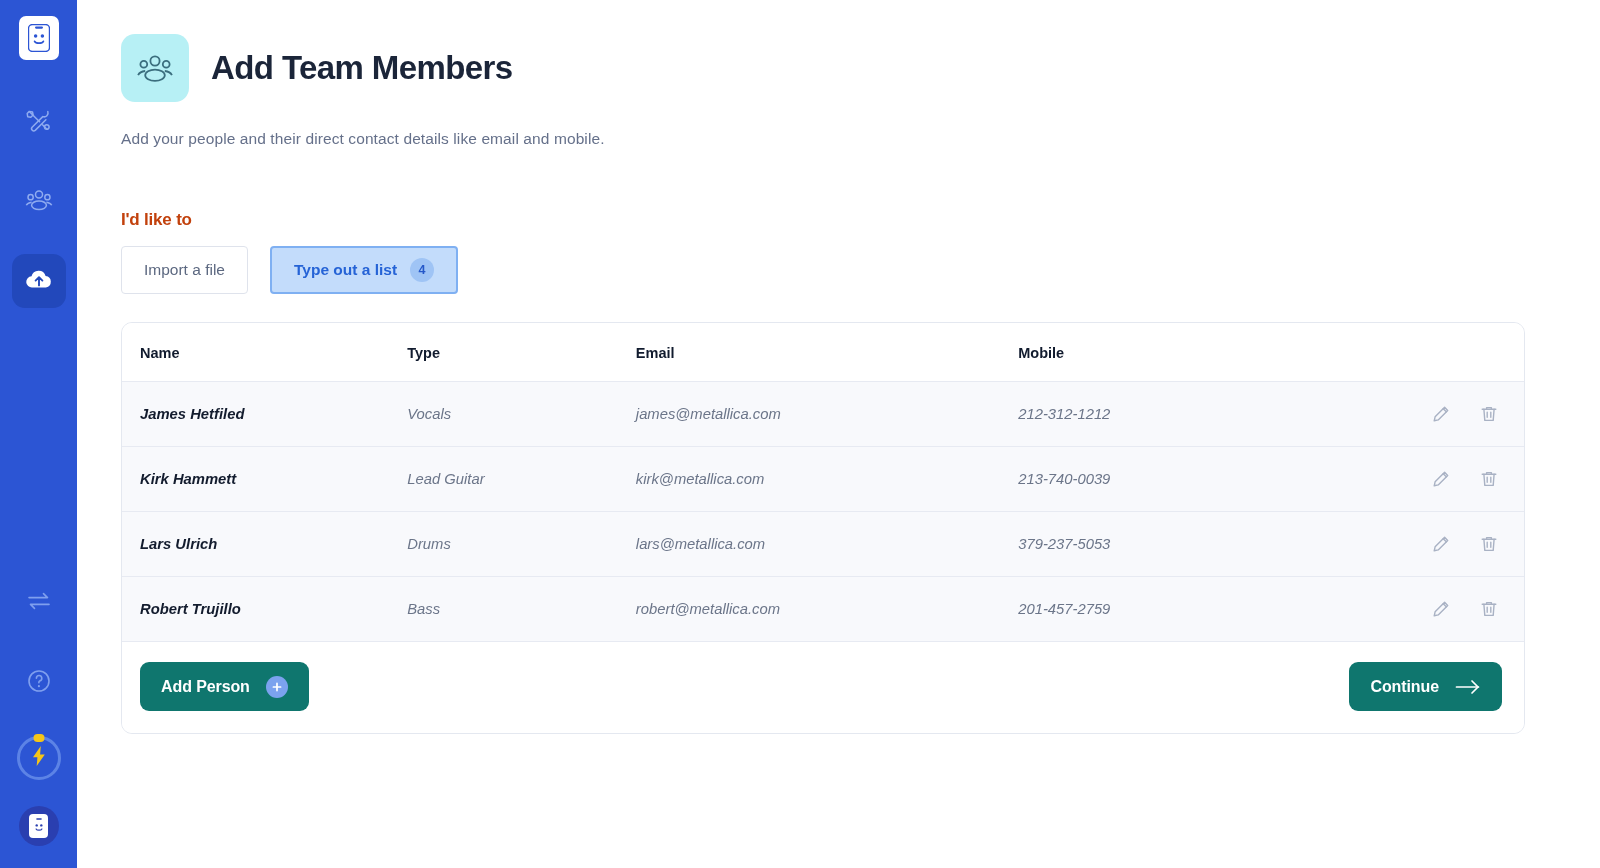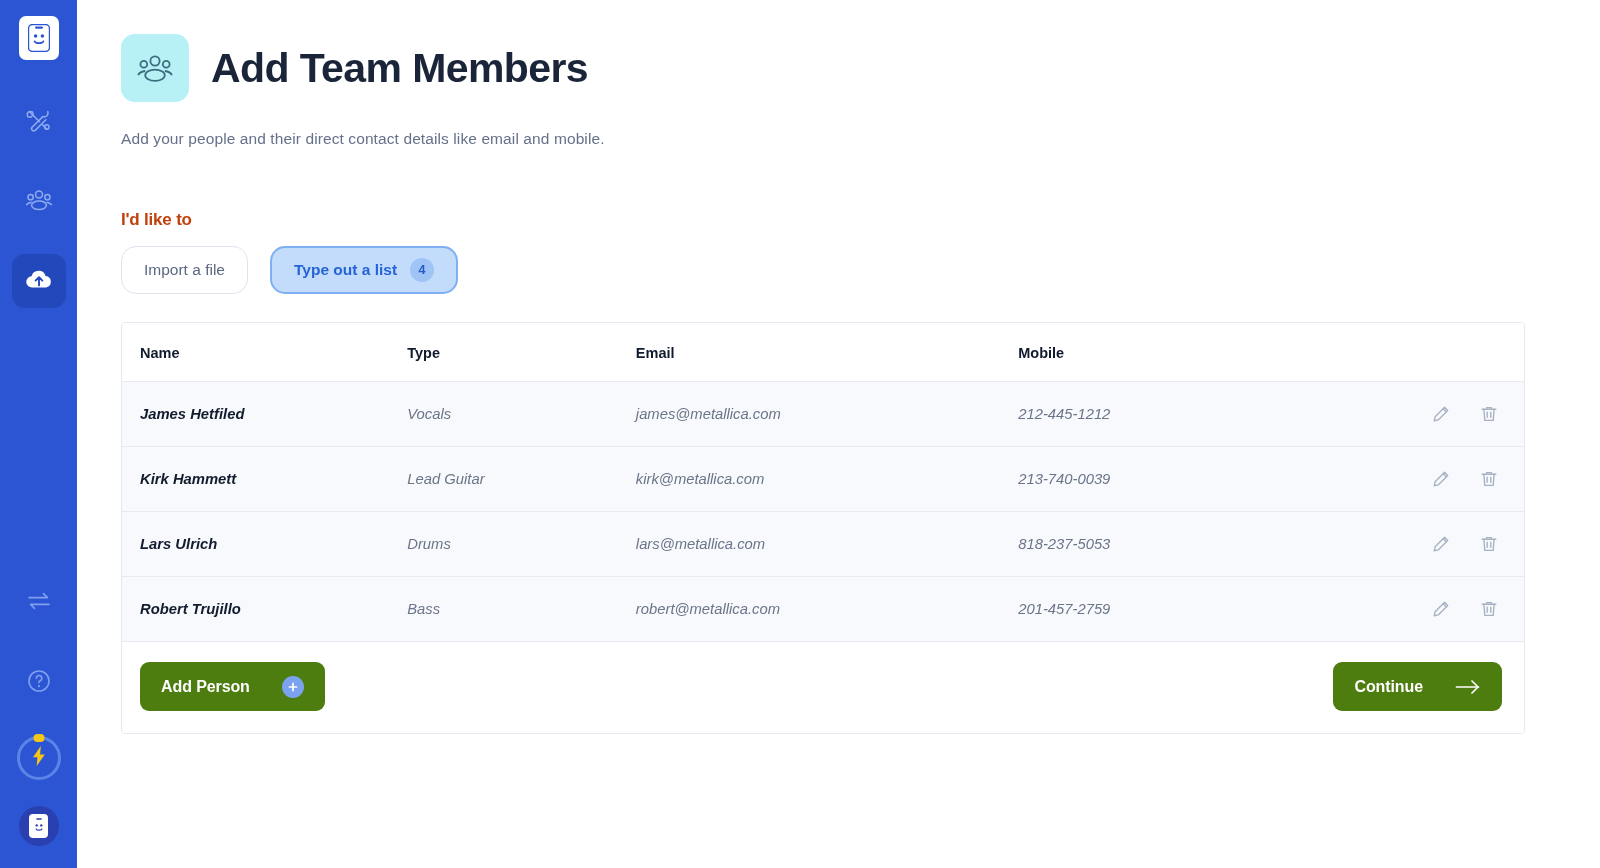--- a/index.html
+++ b/index.html
@@ -132,21 +132,21 @@
     width: 68px;
     height: 68px;
     border-radius: 14px;
     background: #b7f0f5;
     display: flex;
     align-items: center;
     justify-content: center;
     flex: 0 0 auto;
   }
   .page-title {
-    font-size: 41px;
+    font-size: 33px;
     font-weight: bold;
     letter-spacing: -0.6px;
     color: #1b2539;
   }
   .page-sub {
     margin-top: 28px;
     font-size: 15.5px;
     color: #65708a;
     letter-spacing: 0.1px;
   }
@@ -161,21 +161,21 @@
 
   .chip-row {
     margin-top: 16px;
     display: flex;
     align-items: center;
     gap: 22px;
   }
   .chip {
     height: 48px;
     padding: 0 22px;
-    border-radius: 15px;
+    border-radius: 4px;
     display: inline-flex;
     align-items: center;
     gap: 13px;
     font-size: 15.5px;
     cursor: pointer;
     background: #ffffff;
     border: 1px solid #dfe3ec;
     color: #5c6880;
   }
   .chip.selected {
@@ -194,21 +194,21 @@
     font-weight: bold;
     display: inline-flex;
     align-items: center;
     justify-content: center;
   }
 
   
   .card {
     margin-top: 28px;
     border: 1px solid #e4e8f0;
-    border-radius: 4px;
+    border-radius: 11px;
     background: #ffffff;
     overflow: hidden;
     width: 1404px;
   }
 
   .tbl { width: 100%; border-collapse: collapse; table-layout: fixed; }
 
   .tbl th {
     text-align: left;
     font-size: 14.5px;
@@ -262,30 +262,30 @@
     background: #ffffff;
     display: flex;
     align-items: center;
     justify-content: space-between;
     padding: 20px 22px 22px 18px;
   }
 
   .btn {
     border: none;
     border-radius: 9px;
-    background: #4d7c0f;
+    background: #0f766e;
     color: #ffffff;
     font-family: "Liberation Sans", sans-serif;
     font-size: 16px;
     font-weight: bold;
     height: 49px;
     padding: 0 21px;
     display: inline-flex;
     align-items: center;
-    gap: 32px;
+    gap: 16px;
     cursor: pointer;
     letter-spacing: -0.1px;
   }
   .btn-plus {
     width: 22px;
     height: 22px;
     border-radius: 50%;
     background: #7ba2ee;
     display: inline-flex;
     align-items: center;
@@ -438,21 +438,21 @@
             <th class="col-mobile">Mobile</th>
             <th class="col-act"></th>
           </tr>
         </thead>
         <tbody>
 
           <tr>
             <td class="c-name col-name">James Hetfiled</td>
             <td class="col-title">Vocals</td>
             <td class="col-email">james@metallica.com</td>
-            <td class="col-mobile">212-445-1212</td>
+            <td class="col-mobile">212-312-1212</td>
             <td class="col-act">
               <div class="acts">
                 <span class="icon-btn">
                   <svg width="20" height="20" viewBox="0 0 20 20" aria-hidden="true">
                       <g stroke="#a9b2c4" stroke-width="1.4" fill="none" stroke-linecap="round" stroke-linejoin="round">
                         <path d="M13.6 3.3l3.1 3.1L7.2 15.9l-4 .9.9-4z"></path>
                         <path d="M12.2 4.7l3.1 3.1"></path>
                       </g>
                     </svg>
                 </span>
@@ -496,21 +496,21 @@
                     </svg>
                 </span>
               </div>
             </td>
           </tr>
 
           <tr>
             <td class="c-name col-name">Lars Ulrich</td>
             <td class="col-title">Drums</td>
             <td class="col-email">lars@metallica.com</td>
-            <td class="col-mobile">818-237-5053</td>
+            <td class="col-mobile">379-237-5053</td>
             <td class="col-act">
               <div class="acts">
                 <span class="icon-btn">
                   <svg width="20" height="20" viewBox="0 0 20 20" aria-hidden="true">
                       <g stroke="#a9b2c4" stroke-width="1.4" fill="none" stroke-linecap="round" stroke-linejoin="round">
                         <path d="M13.6 3.3l3.1 3.1L7.2 15.9l-4 .9.9-4z"></path>
                         <path d="M12.2 4.7l3.1 3.1"></path>
                       </g>
                     </svg>
                 </span>

